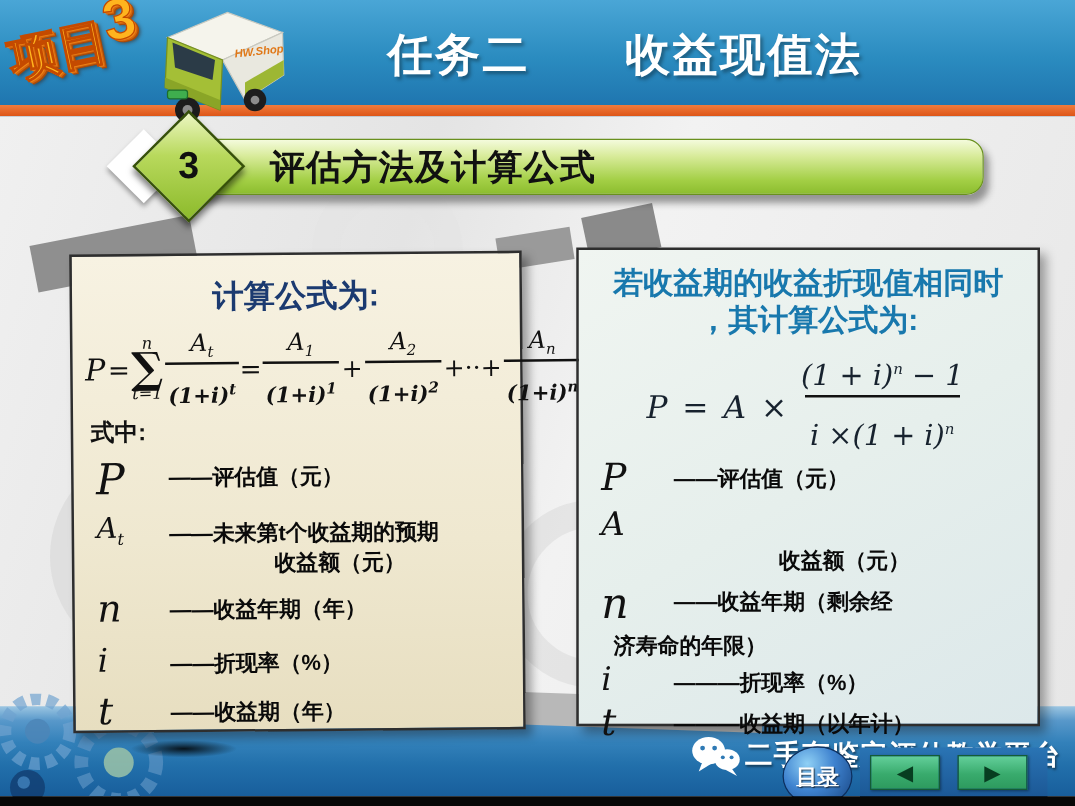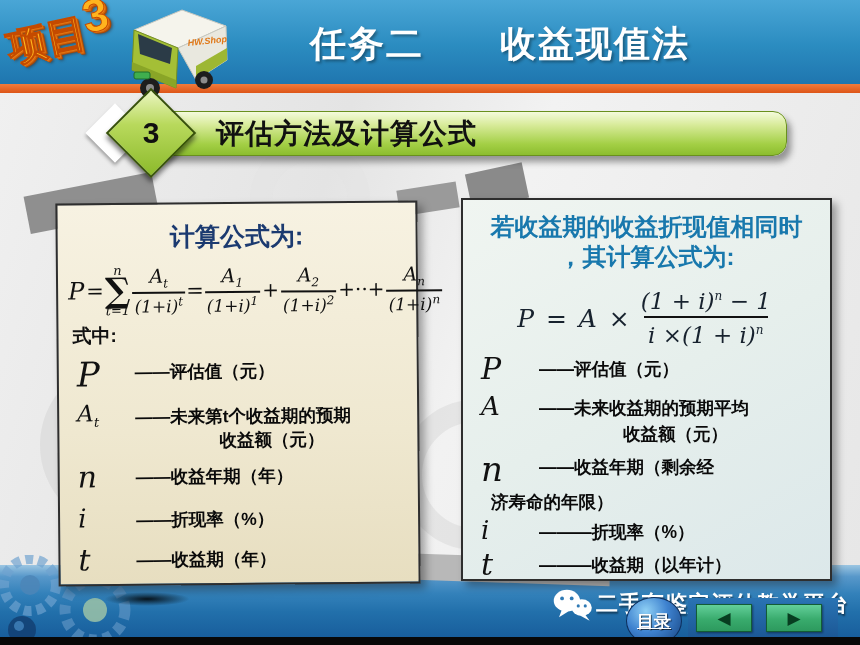--- a/index.html
+++ b/index.html
@@ -72,23 +72,23 @@
     color:#1878ad; line-height:1.25; }
 
   
   .math { font-family:"DejaVu Serif", serif; font-style:italic; color:#111; }
   .formula-left { display:flex; align-items:center; margin:10px 4px 0 10px; }
   .formula-right { display:flex; align-items:center; justify-content:center; margin:16px 0 6px 0;
     color:#17222e; }
   .frac { display:inline-flex; flex-direction:column; align-items:center; margin:0 1px; }
   .frac .den { border-top:2px solid #111; }
   .fl .num { font-size:19px; padding:0 3px 1px 3px; }
-  .fl .den { font-size:17px; padding:1px 2px 0 2px; }
+  .fl .den { font-size:17px; padding:13px 2px 0 2px;font-weight:bold; }
   .fr .num { font-size:23px; padding:0 4px 2px 4px; }
-  .fr .den { font-size:23px; padding:4px 4px 0 4px; }
+  .fr .den { font-size:23px; padding:18px 4px 0 4px; }
   .sum { display:inline-flex; flex-direction:column; align-items:center; line-height:1; margin:0 1px; }
   .sum .lim { font-size:13px; }
   .sum .sigma { font-size:34px; line-height:.8; font-style:normal; font-weight:bold; }
   sup.m, sub.m { font-size:12px; font-style:italic; }
   .op { font-size:20px; margin:0 1px; font-style:normal; }
   .fx-p { font-size:24px; margin-right:2px; }
   .fx-eq { font-size:21px; font-style:normal; }
   .fr-lead { font-size:25px; letter-spacing:2px; margin-right:4px;text-align:center; }
 
   .where { margin:6px 0 0 14px; font-size:19px; font-weight:bold; color:#111; }
@@ -256,21 +256,20 @@
       </span>
     </div>
 
     <div class="defs">
       <div class="def-row mt-r1">
         <span class="def-sym s-lg"><span>P</span><sub></sub></span>
         <span class="def-text">——评估值（元）</span>
       </div>
       <div class="def-row mt-r2">
         <span class="def-sym s-md"><span>A</span><sub></sub></span>
-        <span class="def-text">——未来收益期的预期平均</span>
       </div>
       <div class="def-line2 ind-center">收益额（元）</div>
       <div class="def-row mt-r3">
         <span class="def-sym s-xl"><span>n</span><sub></sub></span>
         <span class="def-text">——收益年期（剩余经</span>
       </div>
       <div class="def-line2 ind-left">济寿命的年限）</div>
       <div class="def-row mt-r4">
         <span class="def-sym s-md"><span>i</span><sub></sub></span>
         <span class="def-text">———折现率（%）</span>

